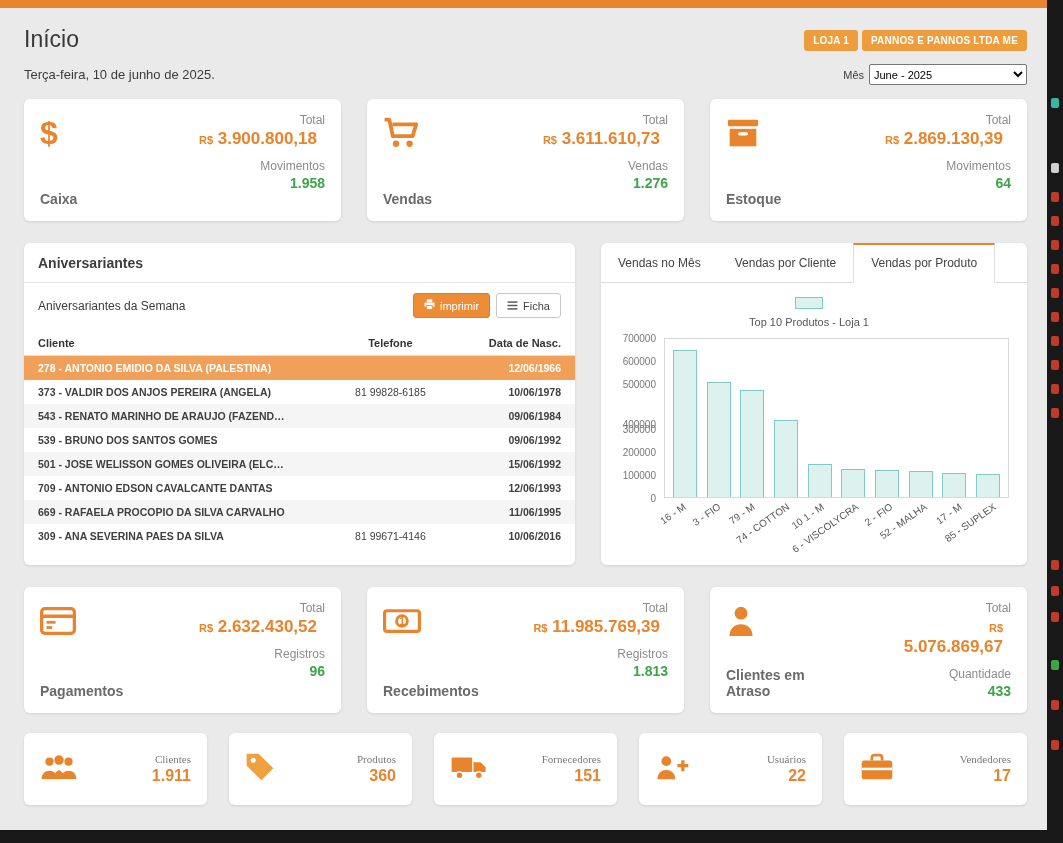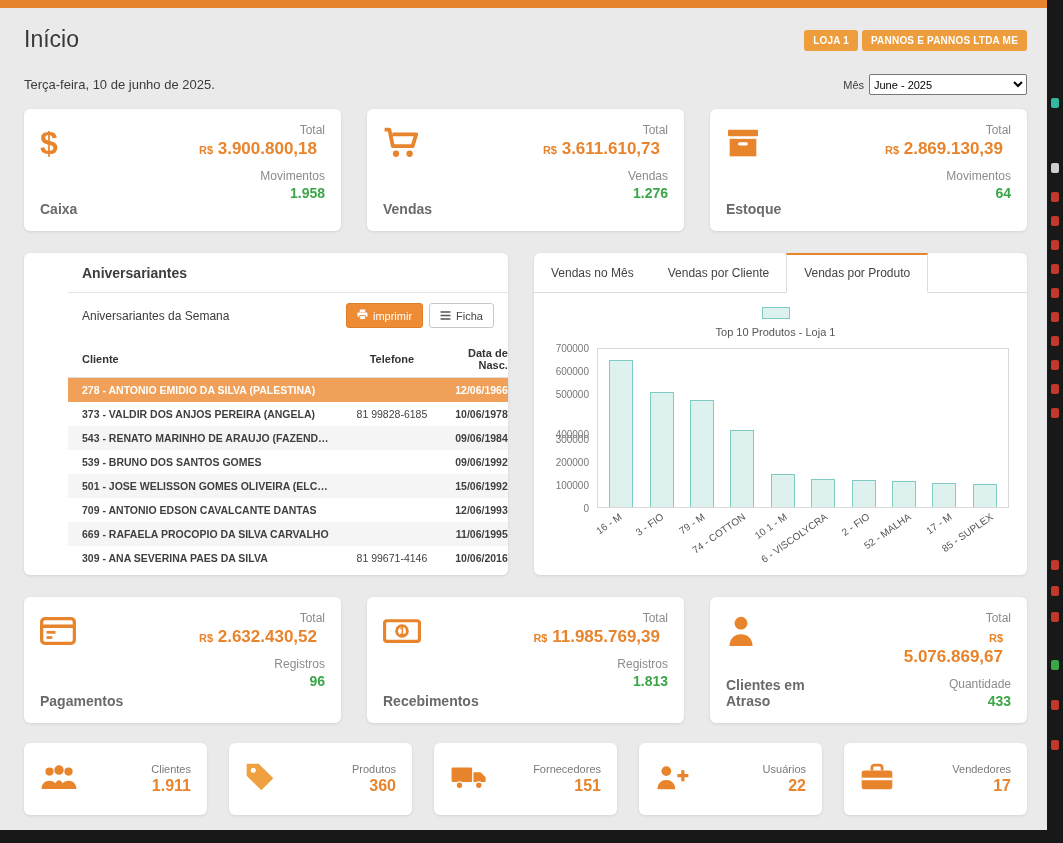--- a/index.html
+++ b/index.html
@@ -14,21 +14,21 @@
   .bottom-strip { position:absolute; bottom:0; left:0; width:1047px; height:13px; background:#181818; z-index:4; }
 
   .content { position:absolute; top:8px; left:0; width:1047px; padding:16px 20px 0 24px; }
 
   
   .header-row { display:flex; justify-content:space-between; align-items:flex-start; }
   .page-title { font-size:23px; font-weight:400; color:#383838; margin:0; line-height:30px; }
   .badges { display:flex; gap:4px; margin-top:6px; }
   .badge { background:#ee9d3c; color:#fff; font-size:10px; font-weight:bold; padding:5px 9px; border-radius:3px; letter-spacing:.2px; }
 
-  .date-row { display:flex; justify-content:space-between; align-items:center; margin-top:20px; }
+  .date-row { display:flex; justify-content:space-between; align-items:center; margin-top:10px; }
   .date-text { font-size:13px; color:#3c3c3c; }
   .month-picker { display:flex; align-items:center; gap:5px; }
   .month-label { font-size:11px; color:#3c3c3c; }
   .month-select { font-size:11px; height:21px; width:158px; border:1px solid #777; border-radius:2px; background:#fff; font-family:"Liberation Sans",sans-serif; }
 
   
   .cards-row { display:flex; gap:26px; }
   .row1 { margin-top:14px; }
   .row3 { margin-top:22px; }
   .stat-card {
@@ -42,21 +42,21 @@
   .stat-title { font-size:14px; font-weight:bold; color:#6a6a6a; }
   .stat-right { text-align:right; display:flex; flex-direction:column; }
   .muted { font-size:12px; color:#8c8c8c; }
   .stat-amount { font-size:17px; font-weight:bold; color:#e8842c; margin:2px 8px 10px;padding-left:32px; }
   .stat-amount .cur { font-size:11px; }
   .stat-count { font-size:14px; font-weight:bold; color:#3ba648; margin-top:2px; }
 
   
   .middle-row { display:flex; gap:26px; margin-top:22px; }
   .panel { background:#fff; border-radius:6px; box-shadow:0 1px 3px rgba(0,0,0,.10); height:322px; overflow:hidden; }
-  .bday-panel { width:484px;padding-left:44px; }
+  .bday-panel { width:551px; }
   .sales-panel { flex:1; }
 
   .bday-head { padding:12px 14px 11px; font-size:14px; font-weight:bold; color:#3c3c3c; border-bottom:1px solid #e6e6e6; }
   .bday-toolbar { display:flex; justify-content:space-between; align-items:center; padding:10px 14px 12px; }
   .bday-subtitle { font-size:12px; color:#3c3c3c; }
   .toolbar-buttons { display:flex; gap:6px; }
   .btn { display:inline-flex; align-items:center; gap:5px; font-size:11px; padding:5px 10px; border-radius:3px; cursor:pointer; }
   .btn-print { background:#ed8c35; border:1px solid #de7e28; color:#fff; }
   .btn-ficha { background:#fff; border:1px solid #c8c8c8; color:#444; }
 
@@ -94,21 +94,21 @@
   .xslot { flex:1; position:relative; }
   .xlabel { position:absolute; top:3px; right:50%; transform:rotate(-35deg); transform-origin:100% 0; font-size:10px; color:#555; white-space:nowrap; }
 
   
   .mini-row { display:flex; gap:22px; margin-top:20px; }
   .mini-card {
     flex:1; background:#fff; border-radius:6px; height:72px; padding:0 16px;
     display:flex; align-items:center; justify-content:space-between; box-shadow:0 1px 3px rgba(0,0,0,.10);
   }
   .mini-right { text-align:right; }
-  .mini-label { font-size:11px; color:#7a7a7a; }
+  .mini-label { font-size:11px; color:#7a7a7a;font-family:Liberation Serif, serif; }
   .mini-value { font-size:16px; font-weight:bold; color:#e8842c; margin-top:2px; }
 </style>
 </head>
 <body>
 
 <div class="topbar"></div>
 
 <div class="content">
 
   <div class="header-row">

